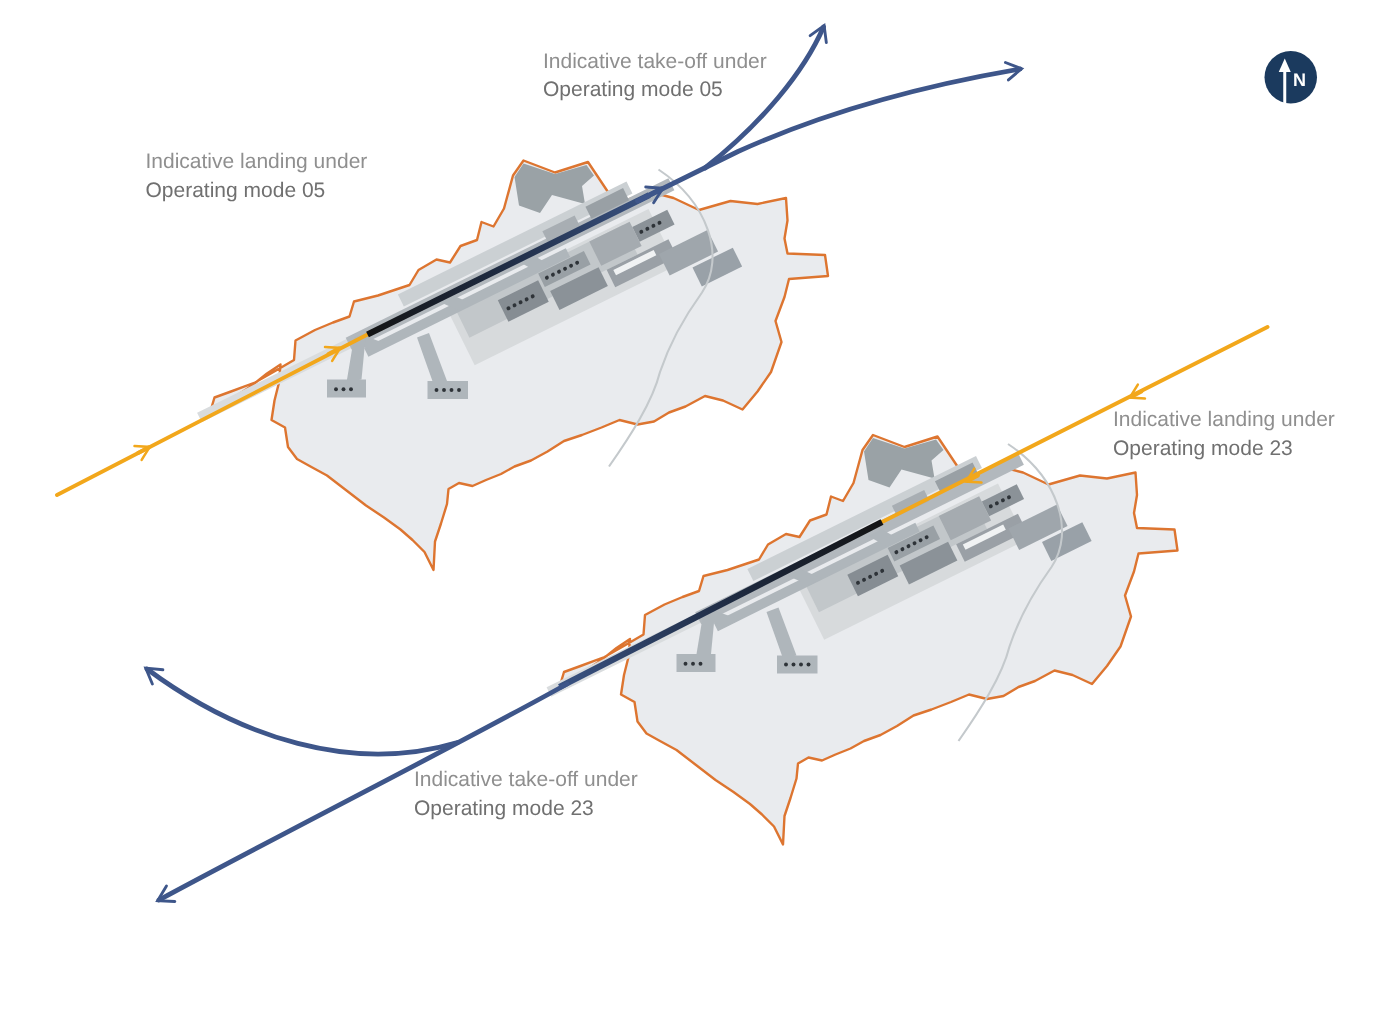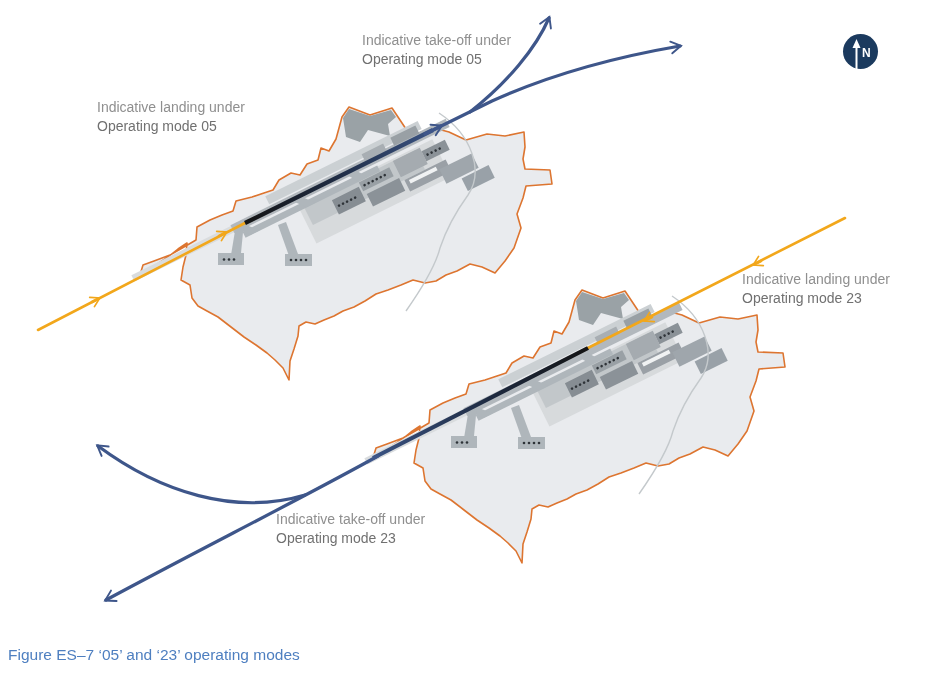--- a/index.html
+++ b/index.html
@@ -175,14 +175,13 @@
 
   <div class="north">
     <div class="circle"></div>
     <svg width="35" height="44" viewBox="0 0 35 44">
       <line x1="13.5" y1="41" x2="13.5" y2="9" stroke="#ffffff" stroke-width="2"></line>
       <polygon points="13.5,5 9.5,14 17.5,14" fill="#ffffff"></polygon>
       <text x="19" y="23" fill="#ffffff" font-size="12" font-weight="bold" font-family="Liberation Sans, sans-serif">N</text>
     </svg>
   </div>
 
-  <div class="caption">Figure ES–7 ‘05’ and ‘23’ operating modes</div>
 </div>
 
 </body></html>

